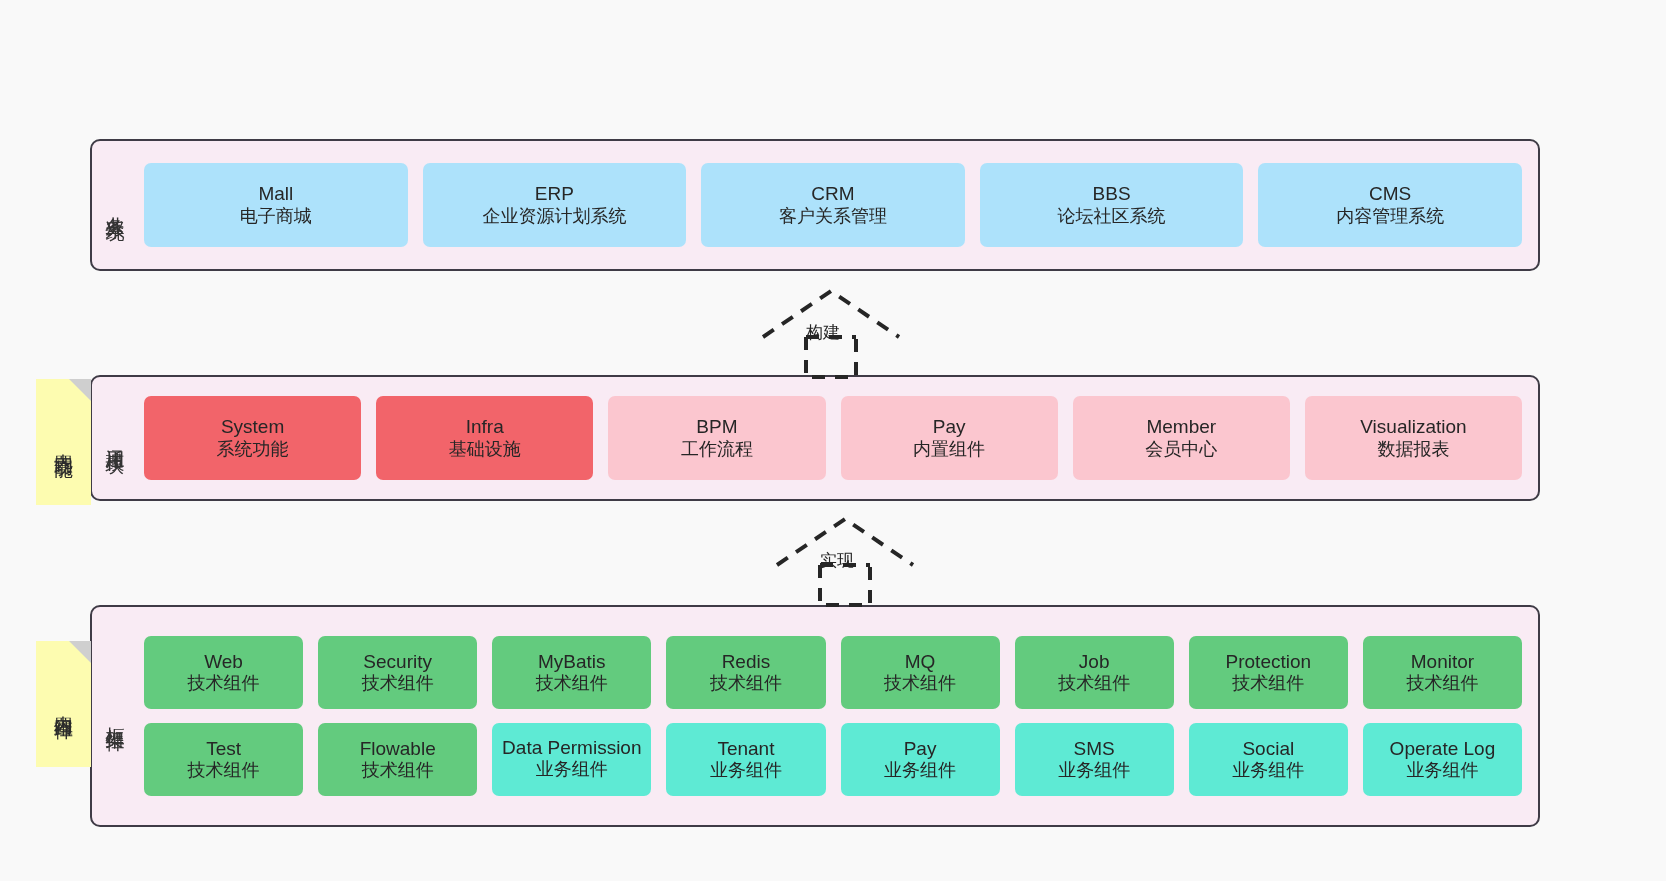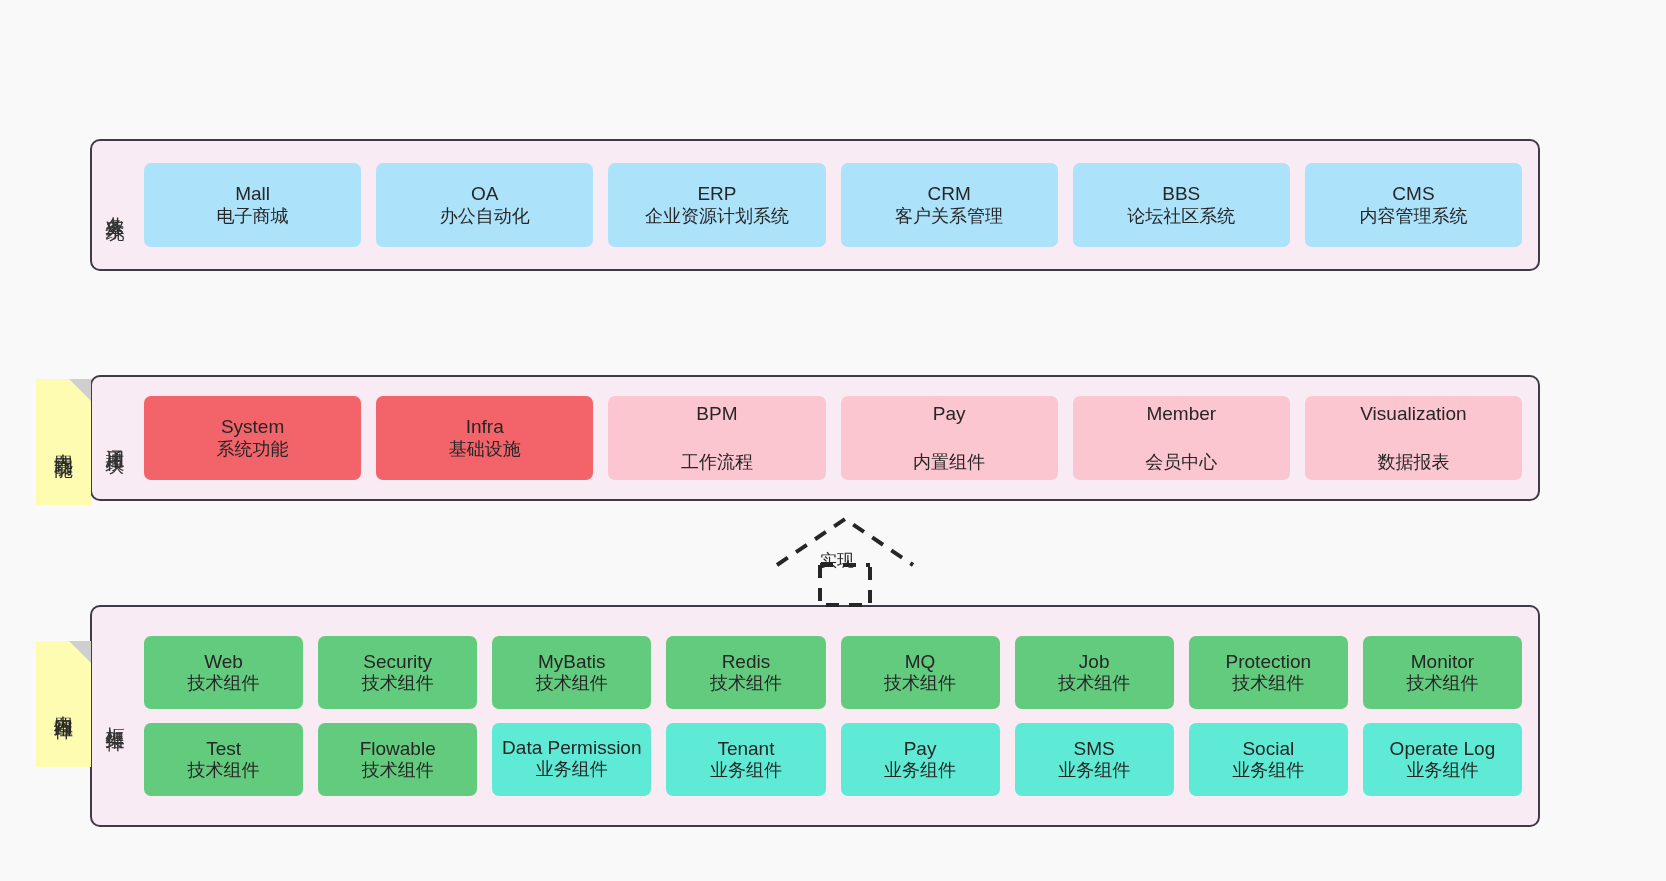--- a/index.html
+++ b/index.html
@@ -58,21 +58,21 @@
     text-align: center;
     color: #262626;
     line-height: 1.22;
     padding: 6px 4px;
   }
   .card .t1 { font-size: 19px; }
   .card .t2 { font-size: 18px; }
 
   .c-blue        { background: #ade2fb; }
   .c-red         { background: #f2646a; }
-  .c-pink        { background: #fbc6cf; justify-content: space-between; }
+  .c-pink        { background: #fbc6cf; }
   .c-green       { background: #63cb7e; }
   .c-lightgreen  { background: #5eead4; }
 
   .h1 { height: 84px; }
   .h2 { height: 84px; }
   .h3 { height: 73px; }
 
   
   .sticky {
     position: absolute;
@@ -117,44 +117,48 @@
   <div class="layer" style="left:90px; top:112px; width:1450px; height:132px;">
     <div class="layer-label">业务系统</div>
     <div class="layer-body">
       <div class="row">
 
         <div class="card c-blue h1">
           <span class="t1">Mall</span>
           <span class="t2">电子商城</span>
         </div>
         <div class="card c-blue h1">
-          <span class="t1">OA</span>
-          <span class="t2">办公自动化</span>
-        </div>
-        <div class="card c-blue h1">
           <span class="t1">ERP</span>
           <span class="t2">企业资源计划系统</span>
         </div>
         <div class="card c-blue h1">
           <span class="t1">CRM</span>
           <span class="t2">客户关系管理</span>
         </div>
         <div class="card c-blue h1">
           <span class="t1">BBS</span>
           <span class="t2">论坛社区系统</span>
         </div>
         <div class="card c-blue h1">
           <span class="t1">CMS</span>
           <span class="t2">内容管理系统</span>
         </div>
 
       </div>
     </div>
   </div>
 
+  <div class="conn" style="left:758px; top:262px; width:150px; height:90px;">
+    <svg width="150" height="90" viewBox="0 0 150 90">
+      <polyline points="5,48 73,2 141,48" fill="none" stroke="#262626" stroke-width="4" stroke-dasharray="13,10" stroke-linecap="butt"></polyline>
+      <polyline points="48,48 48,88 98,88 98,48" fill="none" stroke="#262626" stroke-width="4" stroke-dasharray="13,10" stroke-linecap="butt"></polyline>
+      <line x1="48" y1="48" x2="98" y2="48" stroke="#262626" stroke-width="4" stroke-dasharray="13,10"></line>
+    </svg>
+    <div class="conn-label" style="left:48px; top:32px;">构建</div>
+  </div>
 
   <div class="sticky" style="left:36px; top:352px; height:126px;">
     <span class="fold"></span>
     <span>内置功能</span>
   </div>
 
   <div class="layer" style="left:90px; top:348px; width:1450px; height:126px;">
     <div class="layer-label">通用模块</div>
     <div class="layer-body">
       <div class="row">

